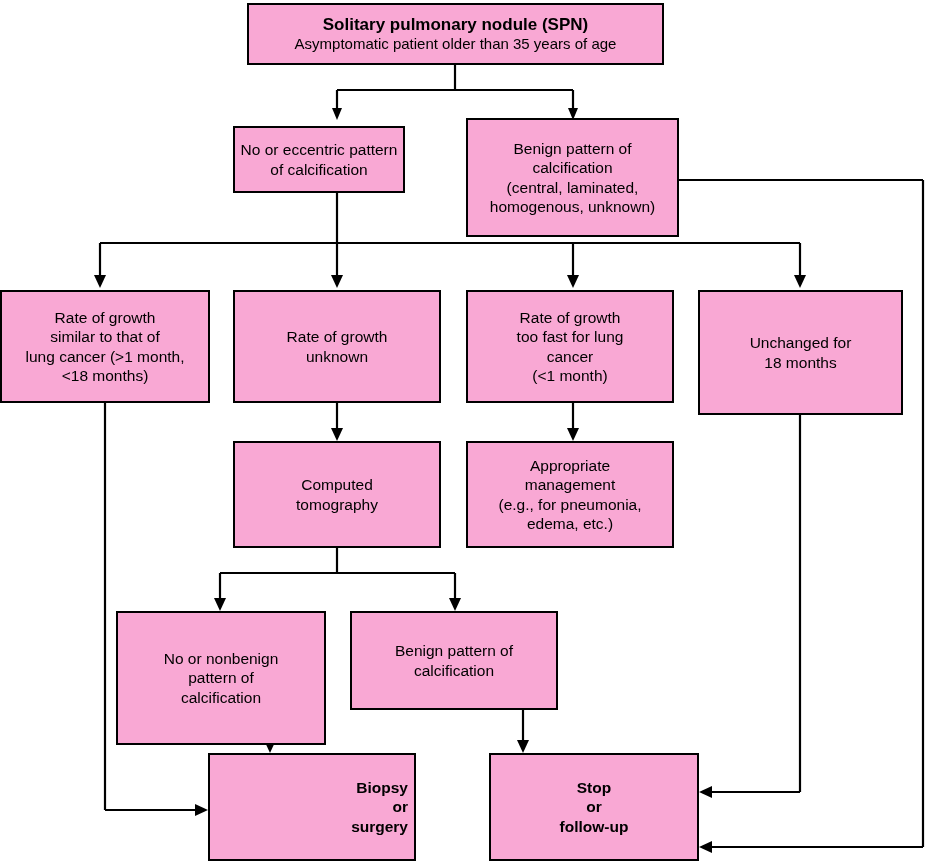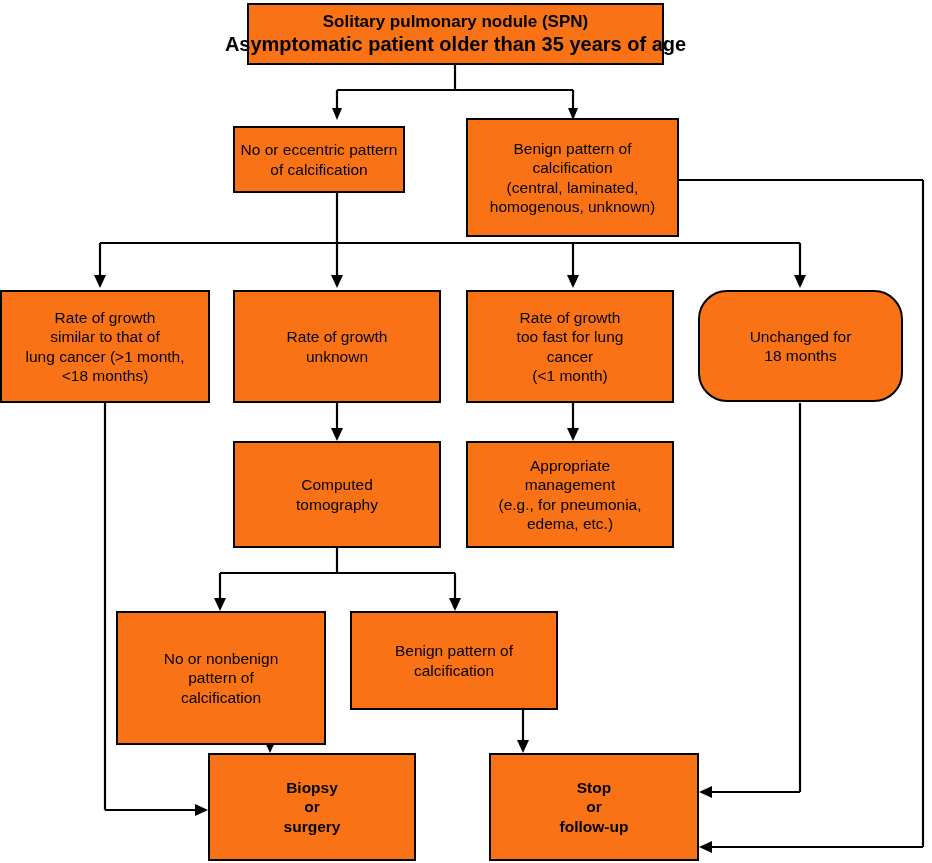--- a/index.html
+++ b/index.html
@@ -12,43 +12,43 @@
     width: 932px;
     height: 863px;
     background: #ffffff;
     font-family: "Liberation Sans", sans-serif;
     overflow: hidden;
   }
   .node {
     position: absolute;
     box-sizing: border-box;
     border: 2px solid #000000;
-    background: #f97316;
+    background: #f9a8d4;
     display: flex;
     flex-direction: column;
     align-items: center;
     justify-content: center;
     text-align: center;
     color: #000000;
     font-size: 15.5px;
     line-height: 1.25;
     padding: 4px 6px;
     z-index: 2;
   }
   .node .line { display: block; white-space: nowrap; }
   .node.bold { font-weight: bold; }
   .node .title {
     font-weight: bold;
     font-size: 17px;
     display: block;
     white-space: nowrap;
   }
   .node .sub {
-    font-weight: bold;
-    font-size: 20px;
+    font-weight: normal;
+    font-size: 15px;
     display: block;
     white-space: nowrap;
   }
   svg.edges {
     position: absolute;
     left: 0;
     top: 0;
     width: 932px;
     height: 863px;
     z-index: 1;
@@ -148,21 +148,21 @@
     <span class="line">unknown</span>
   </div>
 
   <div class="node" style="left:466px; top:290px; width:208px; height:113px;">
     <span class="line">Rate of growth</span>
     <span class="line">too fast for lung</span>
     <span class="line">cancer</span>
     <span class="line">(&lt;1 month)</span>
   </div>
 
-  <div class="node" style="left:698px; top:290px; width:205px; height:112px;border-radius:29px;">
+  <div class="node" style="left:698px; top:290px; width:205px; height:125px;">
     <span class="line">Unchanged for</span>
     <span class="line">18 months</span>
   </div>
 
   <div class="node" style="left:466px; top:441px; width:208px; height:107px;">
     <span class="line">Appropriate</span>
     <span class="line">management</span>
     <span class="line">(e.g., for pneumonia,</span>
     <span class="line">edema, etc.)</span>
   </div>
@@ -176,21 +176,21 @@
     <span class="line">No or nonbenign</span>
     <span class="line">pattern of</span>
     <span class="line">calcification</span>
   </div>
 
   <div class="node" style="left:350px; top:611px; width:208px; height:99px;">
     <span class="line">Benign pattern of</span>
     <span class="line">calcification</span>
   </div>
 
-  <div class="node bold" style="left:208px; top:753px; width:208px; height:108px;">
+  <div class="node bold" style="left:208px; top:753px; width:208px; height:108px;align-items:flex-end;">
     <span class="line">Biopsy</span>
     <span class="line">or</span>
     <span class="line">surgery</span>
   </div>
 
   <div class="node bold" style="left:489px; top:753px; width:210px; height:108px;">
     <span class="line">Stop</span>
     <span class="line">or</span>
     <span class="line">follow-up</span>
   </div>

